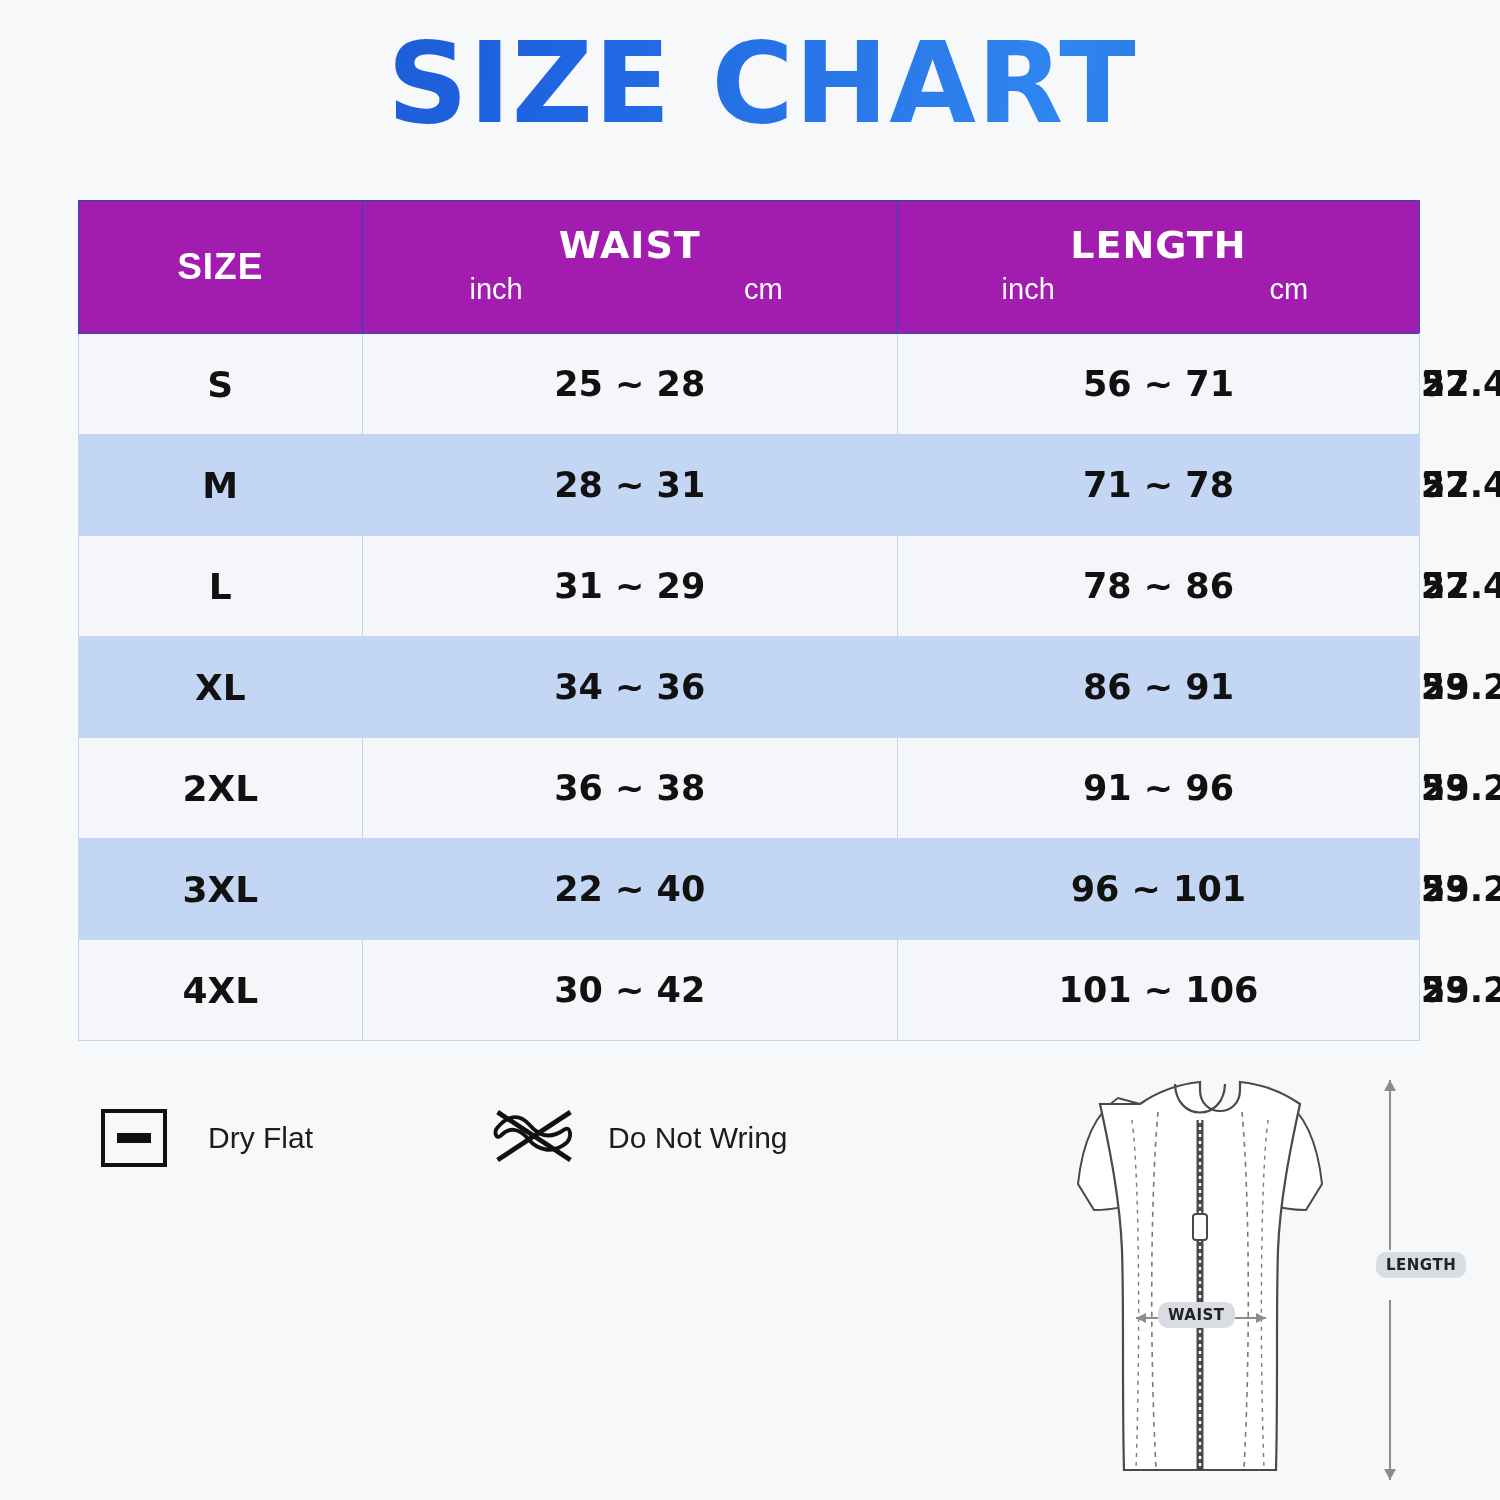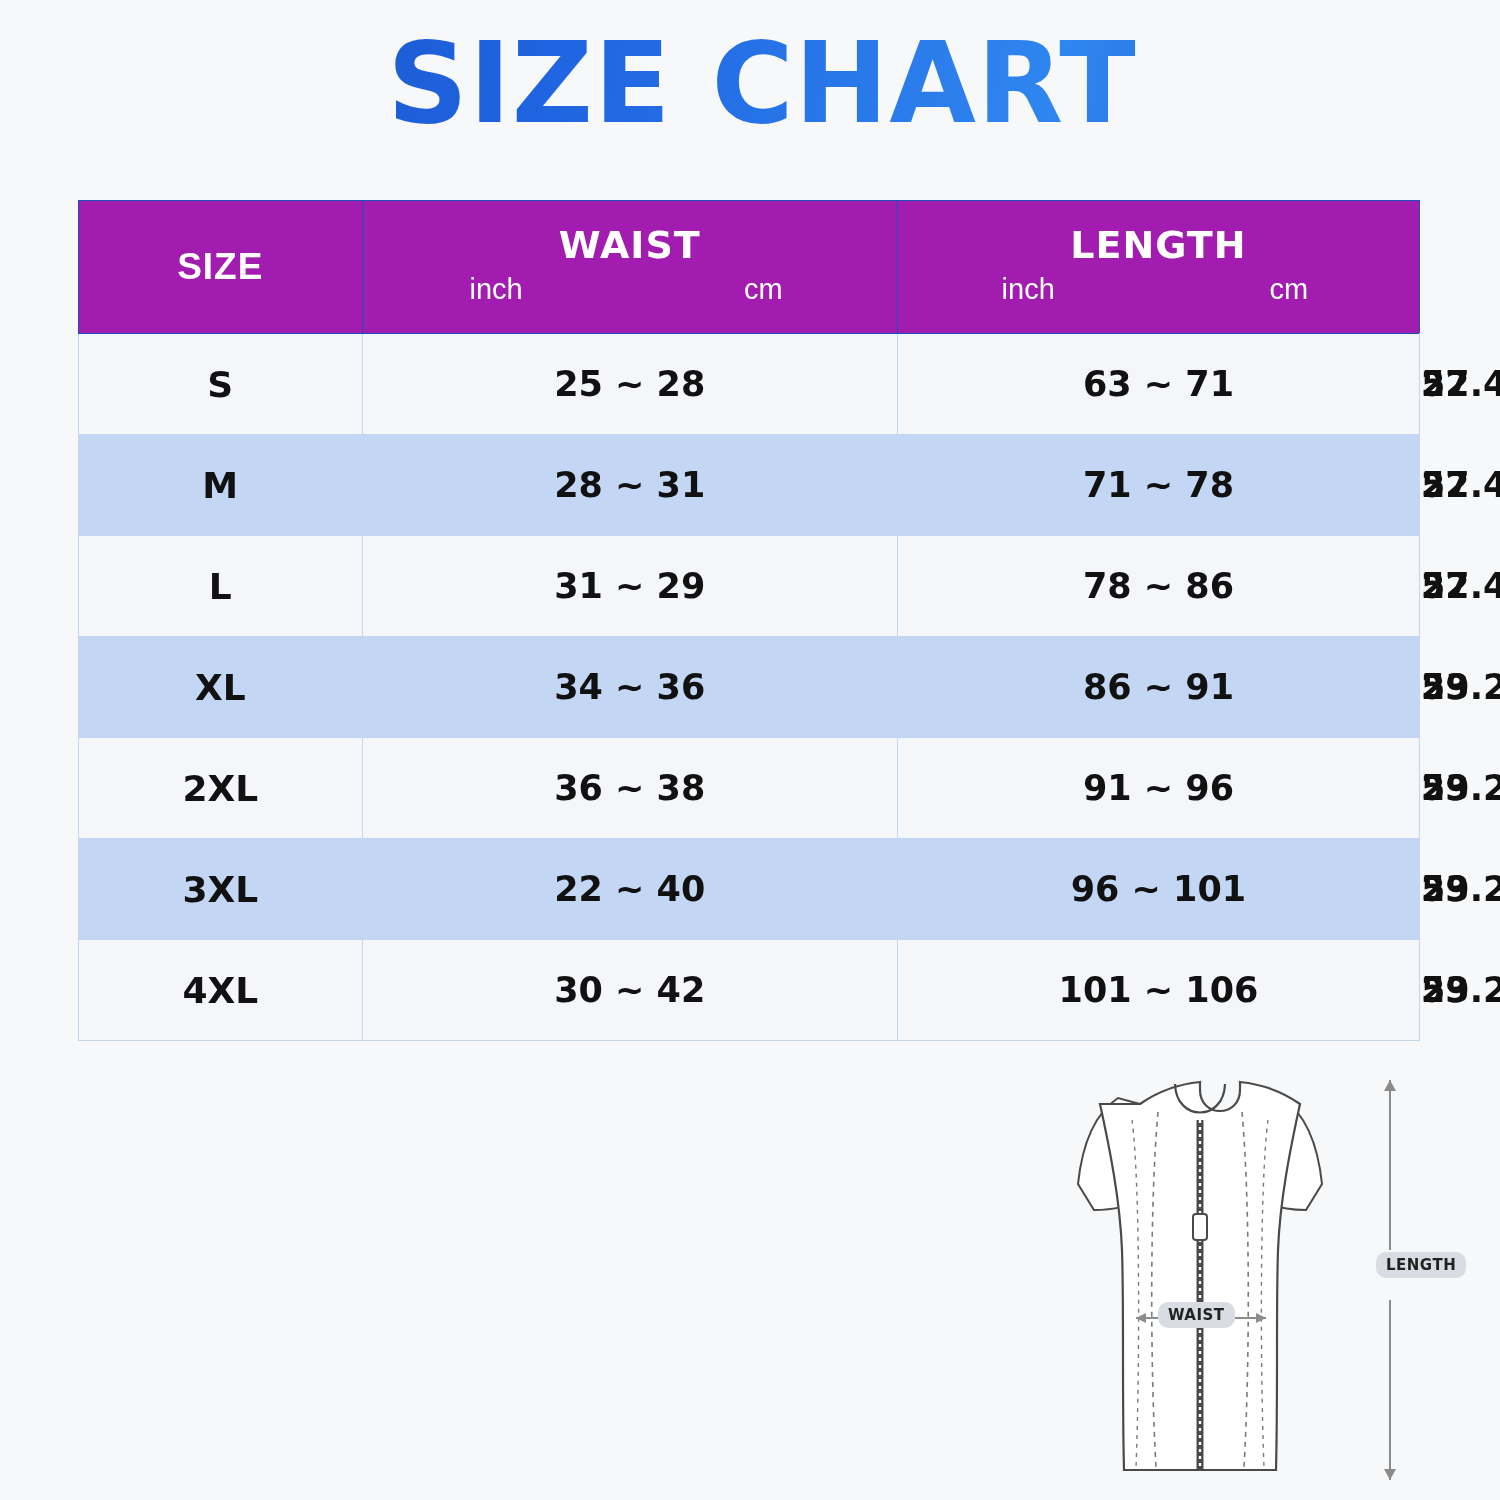--- a/index.html
+++ b/index.html
@@ -186,21 +186,21 @@
               <span>inch</span>
               <span>cm</span>
             </div>
           </th>
         </tr>
       </thead>
       <tbody>
         <tr class="odd">
           <td class="size-cell">S</td>
           <td>25 ~ 28</td>
-          <td>63 ~ 71</td>
+          <td>56 ~ 71</td>
           <td>22.4</td>
           <td>57</td>
         </tr>
         <tr class="even">
           <td class="size-cell">M</td>
           <td>28 ~ 31</td>
           <td>71 ~ 78</td>
           <td>22.4</td>
           <td>57</td>
         </tr>
@@ -237,20 +237,41 @@
           <td>30 ~ 42</td>
           <td>101 ~ 106</td>
           <td>23.2</td>
           <td>59</td>
         </tr>
       </tbody>
     </table>
   </div>
 
   <div class="care">
+    <div class="care-row">
+      <div class="care-item">
+        <div class="care-icon">
+          <svg width="74" height="70" viewBox="0 0 74 70">
+            <rect x="6" y="8" width="62" height="54" fill="none" stroke="#111" stroke-width="4"></rect>
+            <rect x="20" y="30" width="34" height="10" fill="#111"></rect>
+          </svg>
+        </div>
+        <div class="care-label">Dry Flat</div>
+      </div>
+      <div class="care-item">
+        <div class="care-icon">
+          <svg width="96" height="70" viewBox="0 0 96 70">
+            <path d="M10 24 C22 10, 34 10, 44 22 C54 34, 66 36, 80 26 C86 22, 88 34, 82 40 C68 52, 52 48, 42 36 C32 24, 22 24, 14 32 C8 38, 6 28, 10 24 Z" fill="none" stroke="#111" stroke-width="4" stroke-linejoin="round"></path>
+            <line x1="10" y1="8" x2="86" y2="58" stroke="#111" stroke-width="5"></line>
+            <line x1="86" y1="8" x2="10" y2="58" stroke="#111" stroke-width="5"></line>
+          </svg>
+        </div>
+        <div class="care-label">Do Not Wring</div>
+      </div>
+    </div>
 
   </div>
 
 
   <div class="garment">
     <svg width="470" height="430" viewBox="0 0 470 430">
 
       <path d="M128 38 C104 54, 92 86, 88 124 L104 150 C124 150, 140 146, 152 138 C148 104, 146 70, 150 44 Z" fill="#fff" stroke="#4a4a4a" stroke-width="2"></path>
       <path d="M292 38 C316 54, 328 86, 332 124 L316 150 C296 150, 280 146, 268 138 C272 104, 274 70, 270 44 Z" fill="#fff" stroke="#4a4a4a" stroke-width="2"></path>
 

